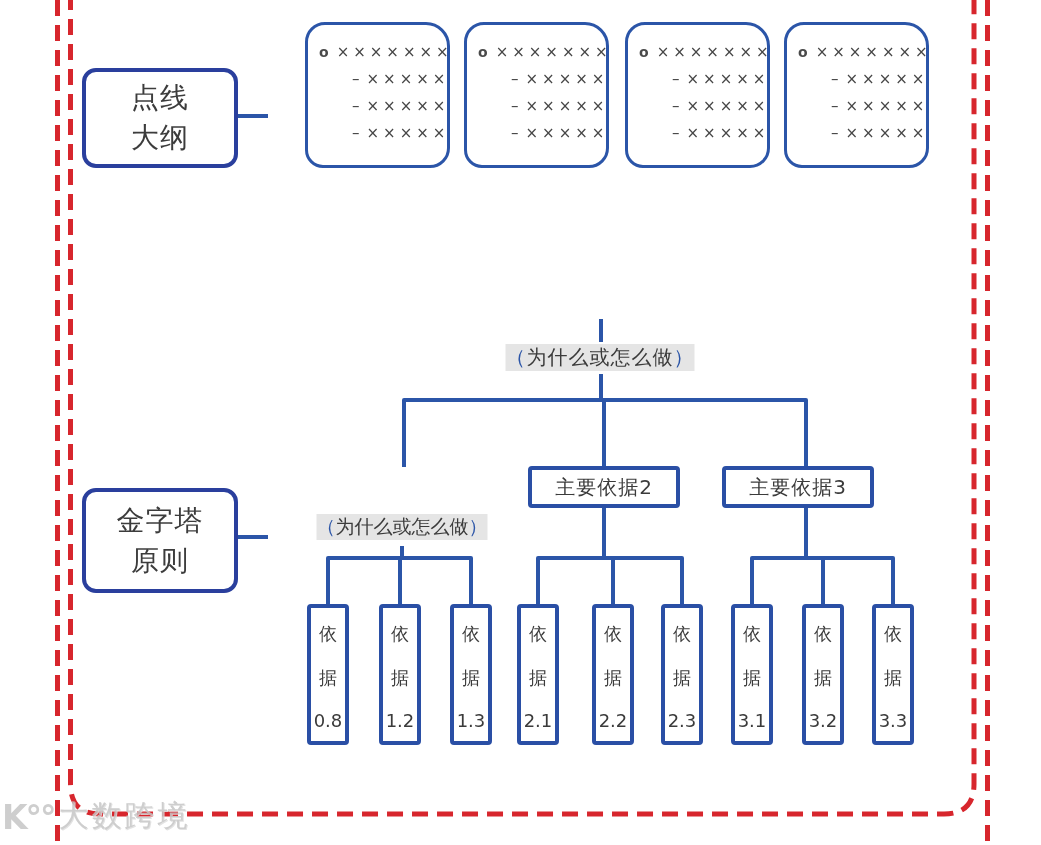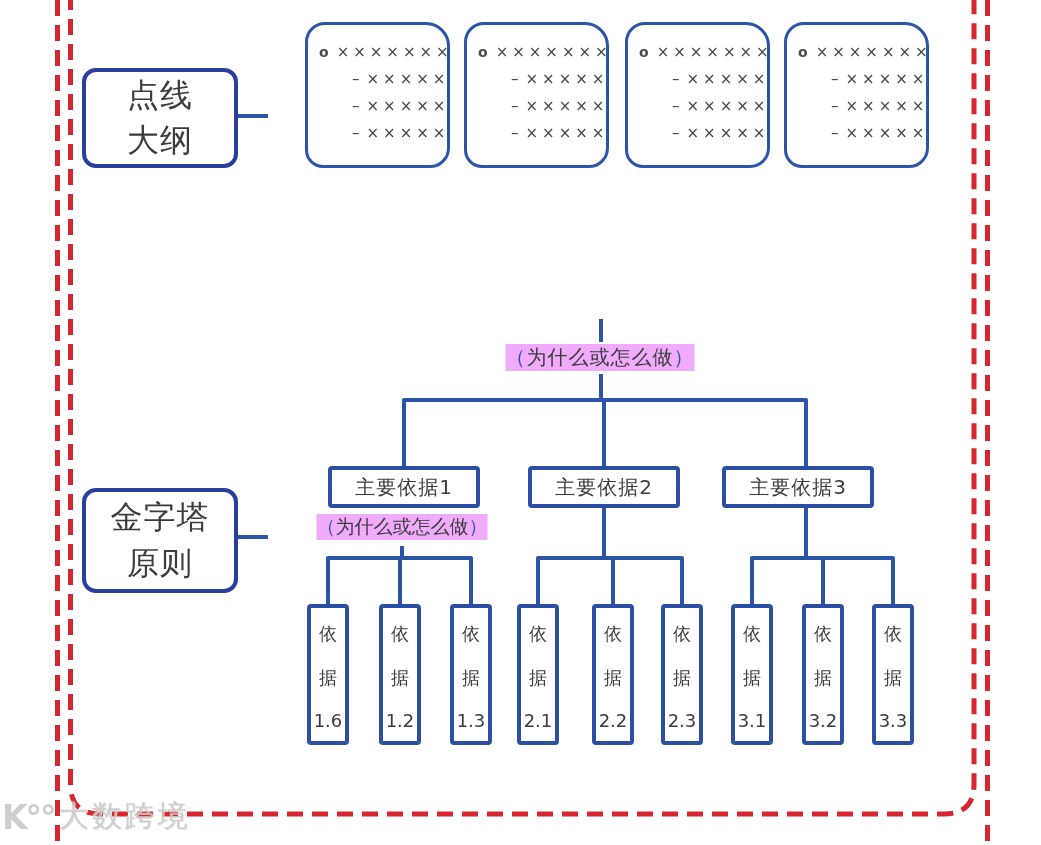--- a/index.html
+++ b/index.html
@@ -8,21 +8,21 @@
     overflow:hidden;font-family:"DejaVu Sans","Liberation Sans",sans-serif;
     color:#3b3b3b;
   }
   svg.layer{position:absolute;left:0;top:0;width:1041px;height:845px;pointer-events:none;}
 
   
   .label-box{
     position:absolute;left:82px;width:148px;
     border:4px solid #2a3f9d;border-radius:14px;background:#fff;
     display:flex;flex-direction:column;align-items:center;justify-content:center;
-    font-size:32px;line-height:1.42;color:#3c3c3c;letter-spacing:1px;
+    font-size:28px;line-height:1.42;color:#3c3c3c;letter-spacing:1px;
   }
   #label-outline{top:68px;height:92px;}
   #label-pyramid{top:488px;height:97px;}
 
   
   .card{
     position:absolute;top:22px;width:145px;height:146px;background:#fff;
     border:3px solid #2b55a8;border-radius:20px 24px 20px 18px;
     padding-top:13px;box-sizing:border-box;
   }
@@ -46,21 +46,21 @@
     display:flex;align-items:center;justify-content:center;
     font-size:20px;color:#3b3b3b;letter-spacing:1px;
   }
   .leaf-box{
     position:absolute;top:604px;width:42px;height:141px;background:#fff;
     border:4px solid #2a4fa5;border-radius:4px;box-sizing:border-box;
     display:flex;flex-direction:column;align-items:center;justify-content:space-between;
     padding:14px 0 10px 0;font-size:18px;color:#3b3b3b;
   }
   .annotation{
-    position:absolute;white-space:nowrap;color:#3b3b3b;background:#f0abfc;
+    position:absolute;white-space:nowrap;color:#3b3b3b;background:#e5e5e5;
   }
   .annotation .paren{color:#2b55a8;}
   #annotation-root{left:600px;top:344px;transform:translateX(-50%);font-size:20px;letter-spacing:1px;}
   #annotation-basis1{left:402px;top:514px;transform:translateX(-50%);font-size:19px;}
 
   
   .watermark{
     position:absolute;left:2px;top:796px;display:flex;align-items:flex-end;
     color:#c6c6c6;opacity:0.85;white-space:nowrap;
   }
@@ -124,38 +124,35 @@
   <div class="label-box" id="label-pyramid">
     <span>金字塔</span>
     <span>原则</span>
   </div>
 
 
   <div class="annotation" id="annotation-root">
     <span class="paren">（</span><span>为什么或怎么做</span><span class="paren">）</span>
   </div>
 
-  <div class="main-box" style="left:328px">
-    <span>主要依据1</span>
-  </div>
   <div class="main-box" style="left:528px">
     <span>主要依据2</span>
   </div>
   <div class="main-box" style="left:722px">
     <span>主要依据3</span>
   </div>
 
   <div class="annotation" id="annotation-basis1">
     <span class="paren">（</span><span>为什么或怎么做</span><span class="paren">）</span>
   </div>
 
   <div class="leaf-box" style="left:307px">
     <span>依</span>
     <span>据</span>
-    <span>1.6</span>
+    <span>0.8</span>
   </div>
   <div class="leaf-box" style="left:379px">
     <span>依</span>
     <span>据</span>
     <span>1.2</span>
   </div>
   <div class="leaf-box" style="left:450px">
     <span>依</span>
     <span>据</span>
     <span>1.3</span>

